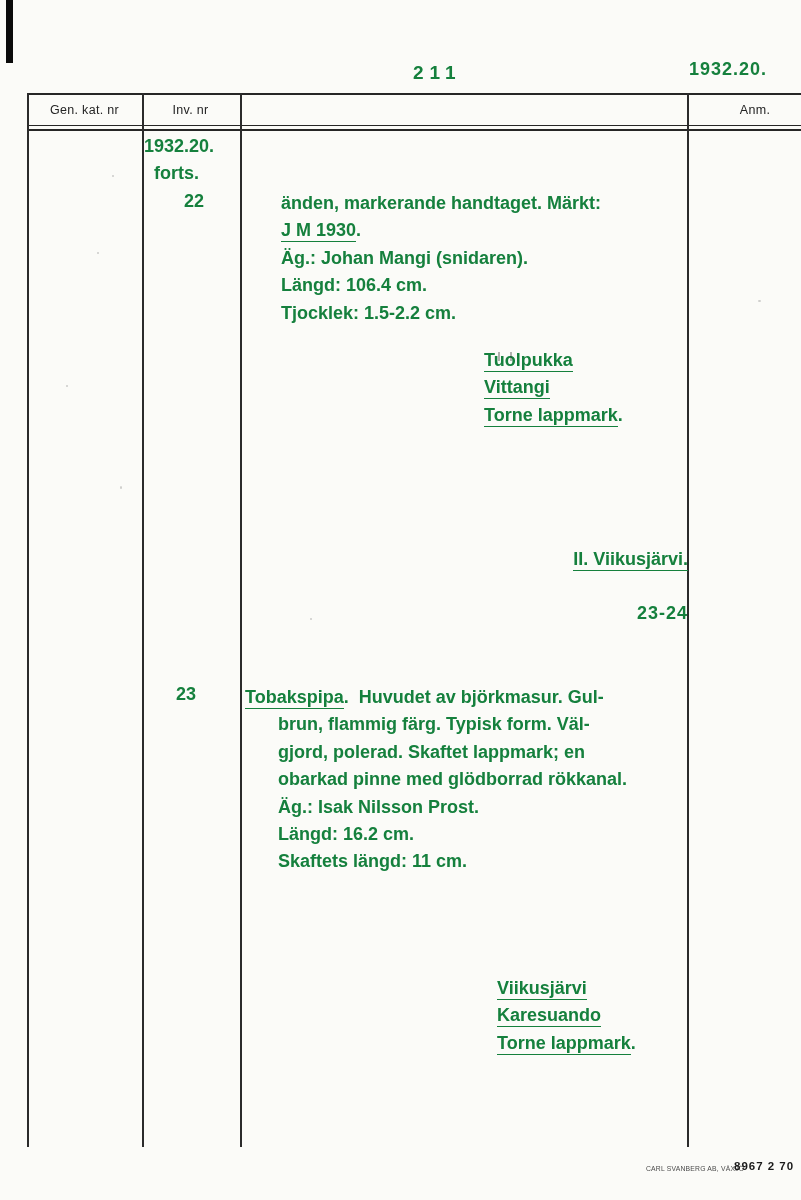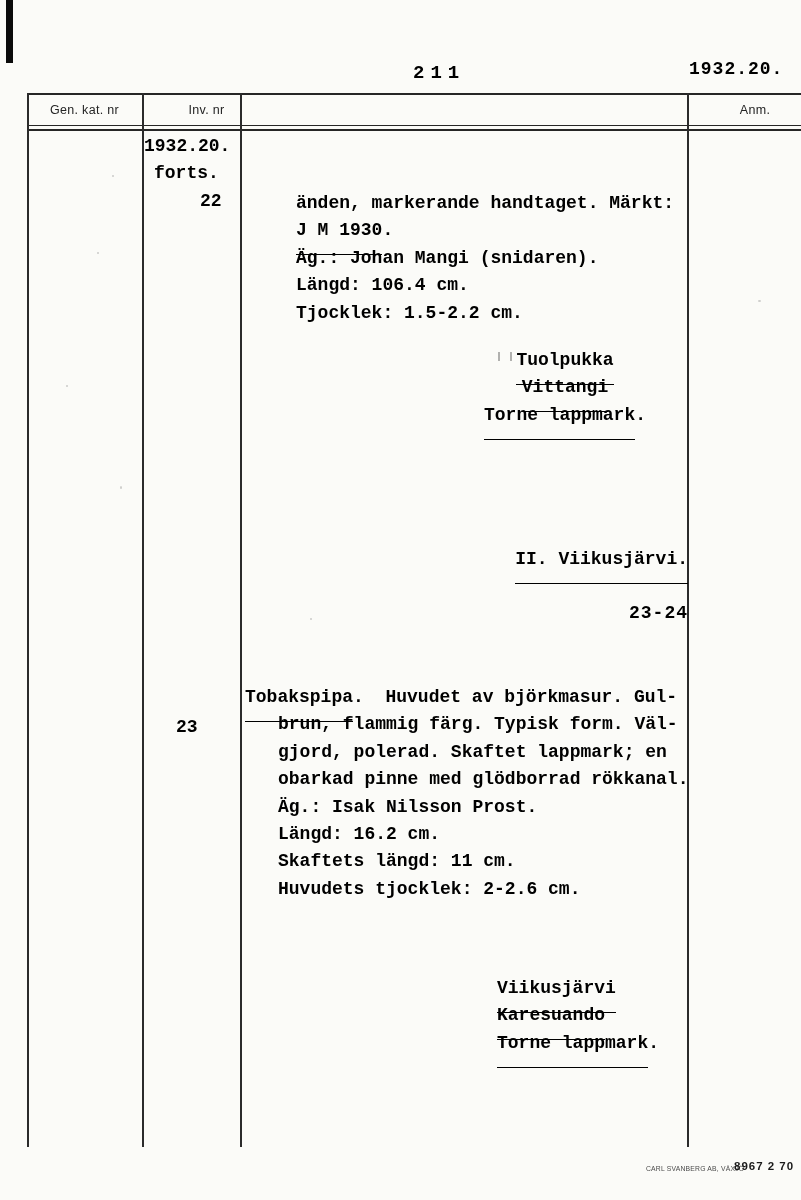--- a/index.html
+++ b/index.html
@@ -6,28 +6,28 @@
   .page{
     position:relative;
     width:801px;height:1200px;
     margin:0 auto;
     background:#fbfbf8;
     overflow:hidden;
     color:#1d1d1d;
   }
   
   .tw{
-    font-family:Liberation Mono, monospace;
+    font-family:Liberation Sans, sans-serif;
     font-weight:700;
     font-size:18px;
-    color:#000000;
+    color:#15803d;
   }
   .tw-line{white-space:pre;line-height:27.4px;}
   .hang .tw-line:not(:first-child){padding-left:33px;}
-  .u{border-bottom:1.8px solid currentColor;padding-bottom:14px;}
+  .u{border-bottom:1.8px solid currentColor;padding-bottom:1px;}
   
   .print{
     font-family:"Liberation Sans","DejaVu Sans",sans-serif;
     color:#242424;
   }
   .abs{position:absolute;}
   
   .hline{position:absolute;background:#262626;}
   .vline{position:absolute;background:#2b2b2b;width:1.6px;}
   .corner-bar{position:absolute;left:6px;top:0;width:7px;height:63px;background:#0b0b0b;}
@@ -50,37 +50,37 @@
 
   <div class="hline" style="left:27px;top:93px;width:774px;height:2.4px;"></div>
   <div class="hline" style="left:27px;top:125px;width:774px;height:1.4px;"></div>
   <div class="hline" style="left:27px;top:129px;width:774px;height:2.2px;"></div>
   <div class="vline" style="left:27px;top:93px;height:1054px;"></div>
   <div class="vline" style="left:142px;top:93px;height:1054px;"></div>
   <div class="vline" style="left:240px;top:93px;height:1054px;"></div>
   <div class="vline" style="left:687px;top:93px;height:1054px;"></div>
 
   <div class="col-label print" style="left:27px;width:115px;">Gen. kat. nr</div>
-  <div class="col-label print" style="left:158px;width:97px;">Inv. nr</div>
+  <div class="col-label print" style="left:142px;width:97px;">Inv. nr</div>
   <div class="col-label print" style="left:687px;width:136px;">Anm.</div>
 
   <div class="abs tw" style="left:144px;top:136px;">1932.20.</div>
   <div class="abs tw" style="left:154px;top:163px;">forts.</div>
-  <div class="abs tw" style="left:200px;top:191px;">22</div>
-  <div class="abs tw" style="left:176px;top:684px;margin-top:33px;">23</div>
+  <div class="abs tw" style="left:184px;top:191px;">22</div>
+  <div class="abs tw" style="left:176px;top:684px;">23</div>
 
-  <div class="abs tw" style="left:296px;top:190px;">
+  <div class="abs tw" style="left:281px;top:190px;">
       <div class="tw-line"><span>änden, markerande handtaget. Märkt:</span></div>
       <div class="tw-line"><span class="u">J M 1930</span><span>.</span></div>
       <div class="tw-line"><span>Äg.: Johan Mangi (snidaren).</span></div>
       <div class="tw-line"><span>Längd: 106.4 cm.</span></div>
       <div class="tw-line"><span>Tjocklek: 1.5-2.2 cm.</span></div>
     </div>
 
-  <div class="abs tw" style="left:484px;top:347px;text-align:center;">
+  <div class="abs tw" style="left:484px;top:347px;">
       <div class="tw-line"><span class="u">Tuolpukka</span></div>
       <div class="tw-line"><span class="u">Vittangi</span></div>
       <div class="tw-line"><span class="u">Torne lappmark</span><span>.</span></div>
     </div>
 
   <div class="tick" style="left:498px;top:352px;width:2px;height:9px;"></div>
   <div class="tick" style="left:510px;top:352px;width:2px;height:9px;"></div>
 
   <div class="abs tw center" style="left:245px;top:549px;width:443px;">
     <span class="u">II. Viikusjärvi.</span>
@@ -88,21 +88,20 @@
   <div class="abs tw center" style="left:245px;top:603px;width:443px;letter-spacing:1px;">23-24</div>
 
   <div class="abs tw hang" style="left:245px;top:684px;">
       <div class="tw-line"><span class="u">Tobakspipa</span><span>.  Huvudet av björkmasur. Gul-</span></div>
       <div class="tw-line"><span>brun, flammig färg. Typisk form. Väl-</span></div>
       <div class="tw-line"><span>gjord, polerad. Skaftet lappmark; en</span></div>
       <div class="tw-line"><span>obarkad pinne med glödborrad rökkanal.</span></div>
       <div class="tw-line"><span>Äg.: Isak Nilsson Prost.</span></div>
       <div class="tw-line"><span>Längd: 16.2 cm.</span></div>
       <div class="tw-line"><span>Skaftets längd: 11 cm.</span></div>
-      <div class="tw-line"><span>Huvudets tjocklek: 2-2.6 cm.</span></div>
     </div>
 
   <div class="abs tw" style="left:497px;top:975px;">
       <div class="tw-line"><span class="u">Viikusjärvi</span></div>
       <div class="tw-line"><span class="u">Karesuando</span></div>
       <div class="tw-line"><span class="u">Torne lappmark</span><span>.</span></div>
     </div>
 
   <div class="speck" style="left:97px;top:252px;width:2px;height:2px;"></div>
   <div class="speck" style="left:120px;top:486px;width:2px;height:3px;"></div>

